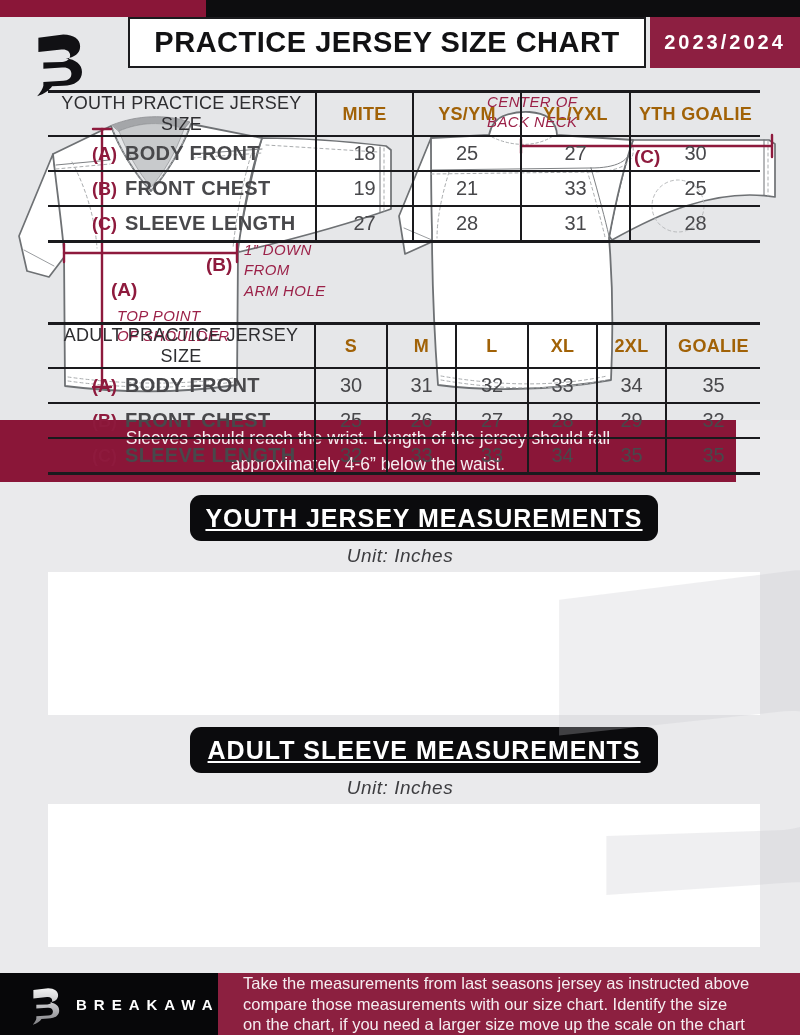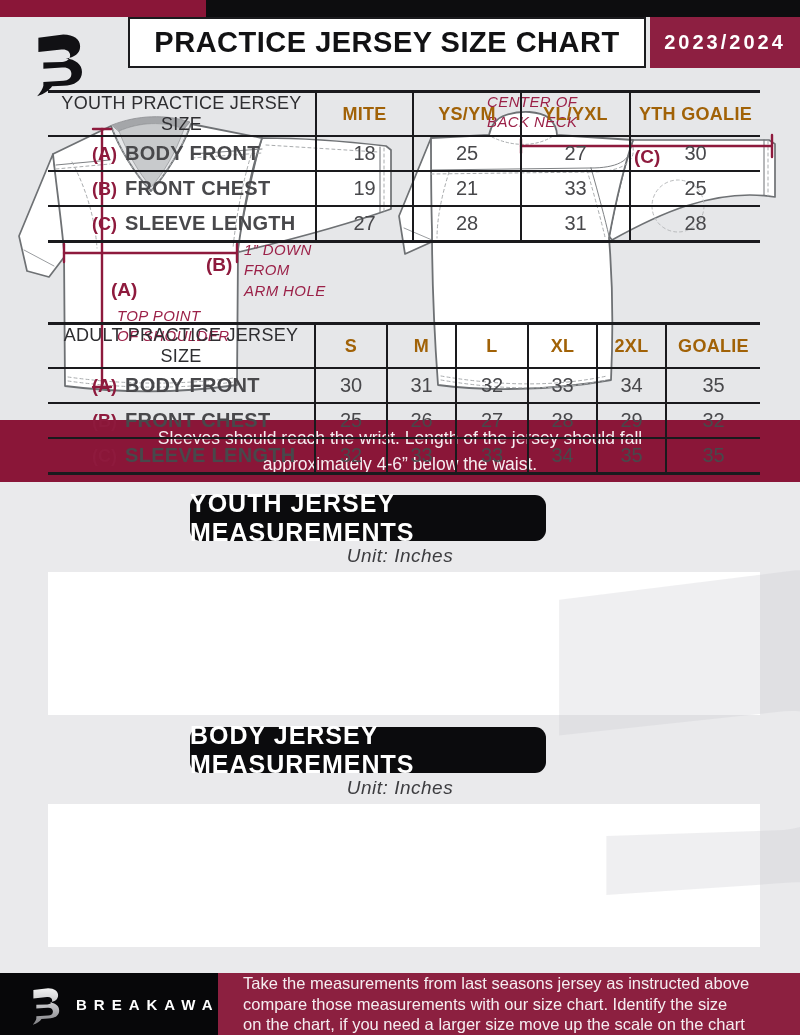--- a/index.html
+++ b/index.html
@@ -16,34 +16,34 @@
     font-size:29px;font-weight:bold;letter-spacing:0.5px;color:#121214;}
   .season-box{position:absolute;left:650px;top:17px;width:150px;height:51px;background:#8d1f41;
     display:flex;align-items:center;justify-content:center;color:#fff;font-size:20px;font-weight:bold;letter-spacing:3px;}
 
   .diagram-svg{position:absolute;left:0;top:68px;width:800px;height:352px;}
   .anno{position:absolute;color:#9b2148;font-style:italic;font-size:15px;line-height:1.35;
     white-space:pre-line;letter-spacing:0.4px;font-weight:500;}
   .anno-label{position:absolute;color:#8e1a3d;font-weight:bold;font-size:19px;font-style:normal;}
 
   
-  .banner{position:absolute;left:0;top:420px;width:800px;height:62px;background:#8a1638;z-index:1;
+  .banner{position:absolute;left:0;top:420px;width:736px;height:62px;background:#8a1638;z-index:1;
     display:flex;flex-direction:column;align-items:center;justify-content:center;color:#f6eef1;
     font-size:17.5px;line-height:1.5;}
 
   
   .lower-section{position:absolute;left:0;top:482px;width:800px;height:491px;background:#eaeaec;z-index:1;}
   .table-backdrop{position:absolute;left:48px;width:712px;height:143px;background:#ffffff;}
   .backdrop-youth{top:90px;}
   .backdrop-adult{top:322px;}
 
   .watermark{position:absolute;left:455px;top:470px;width:580px;height:720px;z-index:2;opacity:0.28;}
 
-  .pill{position:absolute;left:190px;width:356px;height:46px;background:#0b0b0d;border-radius:11px;
-    display:flex;align-items:center;justify-content:center;color:#fff;font-size:25px;font-weight:bold;letter-spacing:1px;}
+  .pill{position:absolute;left:190px;width:468px;height:46px;background:#0b0b0d;border-radius:11px;
+    display:flex;align-items:center;justify-content:center;color:#fff;font-size:25px;font-weight:bold;letter-spacing:1px;text-decoration:underline;}
   .pill-youth{top:13px;}
   .pill-adult{top:245px;}
   .unit{position:absolute;left:0;width:800px;text-align:center;font-style:italic;font-size:19px;color:#3d3d40;letter-spacing:0.5px;}
   .unit-youth{top:63px;}
   .unit-adult{top:295px;}
 
   .size-table{position:absolute;left:48px;z-index:3;}
   .table-youth{top:90px;}
   .table-adult{top:322px;}
   table{border-collapse:collapse;table-layout:fixed;width:712px;}
@@ -188,21 +188,21 @@
     <div>approximately 4-6” below the waist.</div>
   </div>
 
   <div class="lower-section">
     <div class="table-backdrop backdrop-youth"></div>
     <div class="table-backdrop backdrop-adult"></div>
 
     <div class="pill pill-youth">YOUTH JERSEY MEASUREMENTS</div>
     <div class="unit unit-youth">Unit: Inches</div>
 
-    <div class="pill pill-adult">BODY JERSEY MEASUREMENTS</div>
+    <div class="pill pill-adult">ADULT SLEEVE MEASUREMENTS</div>
     <div class="unit unit-adult">Unit: Inches</div>
   </div>
 
   <svg class="watermark" viewBox="0 0 95 122">
     <use href="#logoB" fill="#c9c9cf"></use>
   </svg>
 
   <div class="size-table table-youth">
     <table>
       <colgroup>

